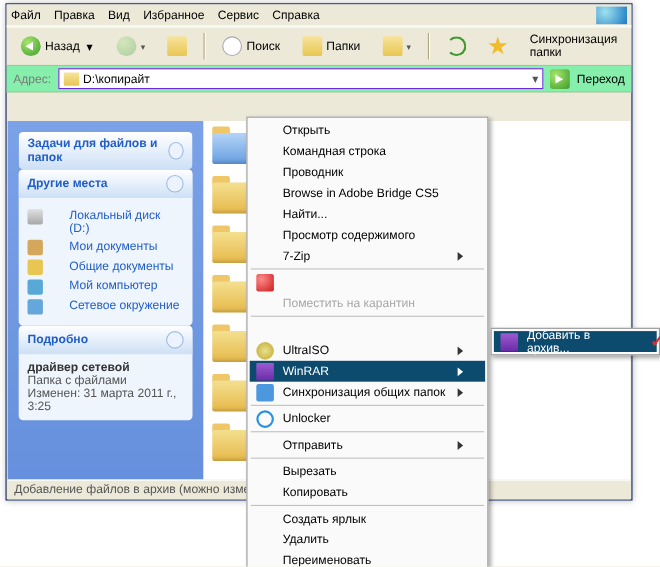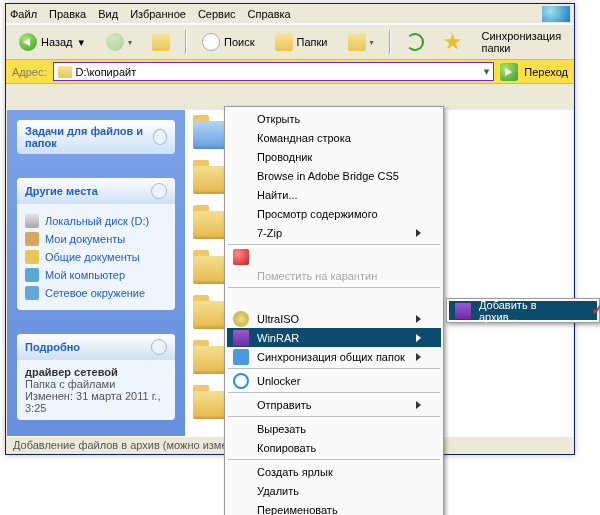--- a/index.html
+++ b/index.html
@@ -19,33 +19,33 @@
   .back-ico{background:radial-gradient(circle at 35% 30%,#a5e76a,#3c9a2d);border-radius:50%}
   .back-ico:after{content:"";position:absolute;left:4px;top:5px;border-right:7px solid #fff;border-top:4px solid transparent;border-bottom:4px solid transparent}
   .fwd-ico{background:radial-gradient(circle at 35% 30%,#bde6a2,#7ab571);border-radius:50%;opacity:.55}
   .up-ico{background:linear-gradient(#f7e49c,#e8c651);border-radius:2px}
   .search-ico{background:#fff;border:1px solid #aaa;border-radius:50%}
   .folders-ico{background:linear-gradient(#f7e49c,#e8c651);border-radius:2px}
   .refresh-ico{border:2px solid #3c9a2d;border-radius:50%;border-left-color:transparent}
   .star-ico{background:#f0bb2c;clip-path:polygon(50% 0,61% 35%,98% 35%,68% 57%,79% 91%,50% 70%,21% 91%,32% 57%,2% 35%,39% 35%)}
   .sep{width:2px;height:24px;border-left:1px solid #b0a884;border-right:1px solid #fff;margin:0 2px}
   .dd{font-size:8px;color:#555}
-  .addressbar{height:24px;background:#fde047;display:flex;align-items:center;padding:0 6px;gap:6px;border-bottom:1px solid #c0b89b}
+  .addressbar{height:24px;background:#86efac;display:flex;align-items:center;padding:0 6px;gap:6px;border-bottom:1px solid #c0b89b}
   .addr-label{color:#7a7a7a}
   .addr-box{flex:1;height:19px;background:#fff;border:1px solid #6d28d9;display:flex;align-items:center;padding:0 4px;gap:4px}
   .addr-folder{width:14px;height:12px;background:linear-gradient(#f7e49c,#e8c651);border-radius:1px}
   .go-btn{width:18px;height:18px;background:radial-gradient(circle at 30% 30%,#a5e76a,#3c9a2d);border-radius:3px;position:relative}
   .go-btn:after{content:"";position:absolute;left:5px;top:5px;border-left:7px solid #fff;border-top:4px solid transparent;border-bottom:4px solid transparent}
   .content{display:flex;position:absolute;top:106px;bottom:18px;left:1px;right:1px}
   .leftpane{width:178px;background:linear-gradient(#7ba2e7,#6690dd);padding:10px;overflow:hidden}
-  .panel{background:#eef5fd;border-radius:4px;margin-bottom:24px;overflow:hidden}
+  .panel{background:#eef5fd;border-radius:4px;margin-bottom:0;overflow:hidden}
   .panel-hdr{background:linear-gradient(#fff,#cde0f6);color:#215dc6;font-weight:bold;padding:5px 8px;display:flex;justify-content:space-between;align-items:center}
   .panel-hdr .chv{width:16px;height:16px;border:1px solid #9ebae4;border-radius:50%;background:#ecf3fd}
   .panel-body{padding:6px 8px}
-  .panel-body a{display:flex;align-items:center;gap:6px;color:#215dc6;text-decoration:none;margin:4px 0}
+  .panel-body a{display:flex;align-items:flex-start;gap:24px;color:#215dc6;text-decoration:none;margin:4px 0}
   .sm-ico{width:14px;height:14px;display:inline-block;border-radius:2px;flex-shrink:0}
   .i-disk{background:linear-gradient(#e1e1e1,#a8a8a8)}
   .i-docs{background:#d4a75d}
   .i-shared{background:#e8c651}
   .i-comp{background:#58a8d8}
   .i-net{background:#63a7db}
   .detail-body{padding:6px 8px;color:#555}
   .detail-body .ttl{font-weight:bold;color:#333}
   .rightpane{flex:1;background:#fff;position:relative;padding:8px}
   .folder-ico{width:42px;height:34px;position:absolute}

